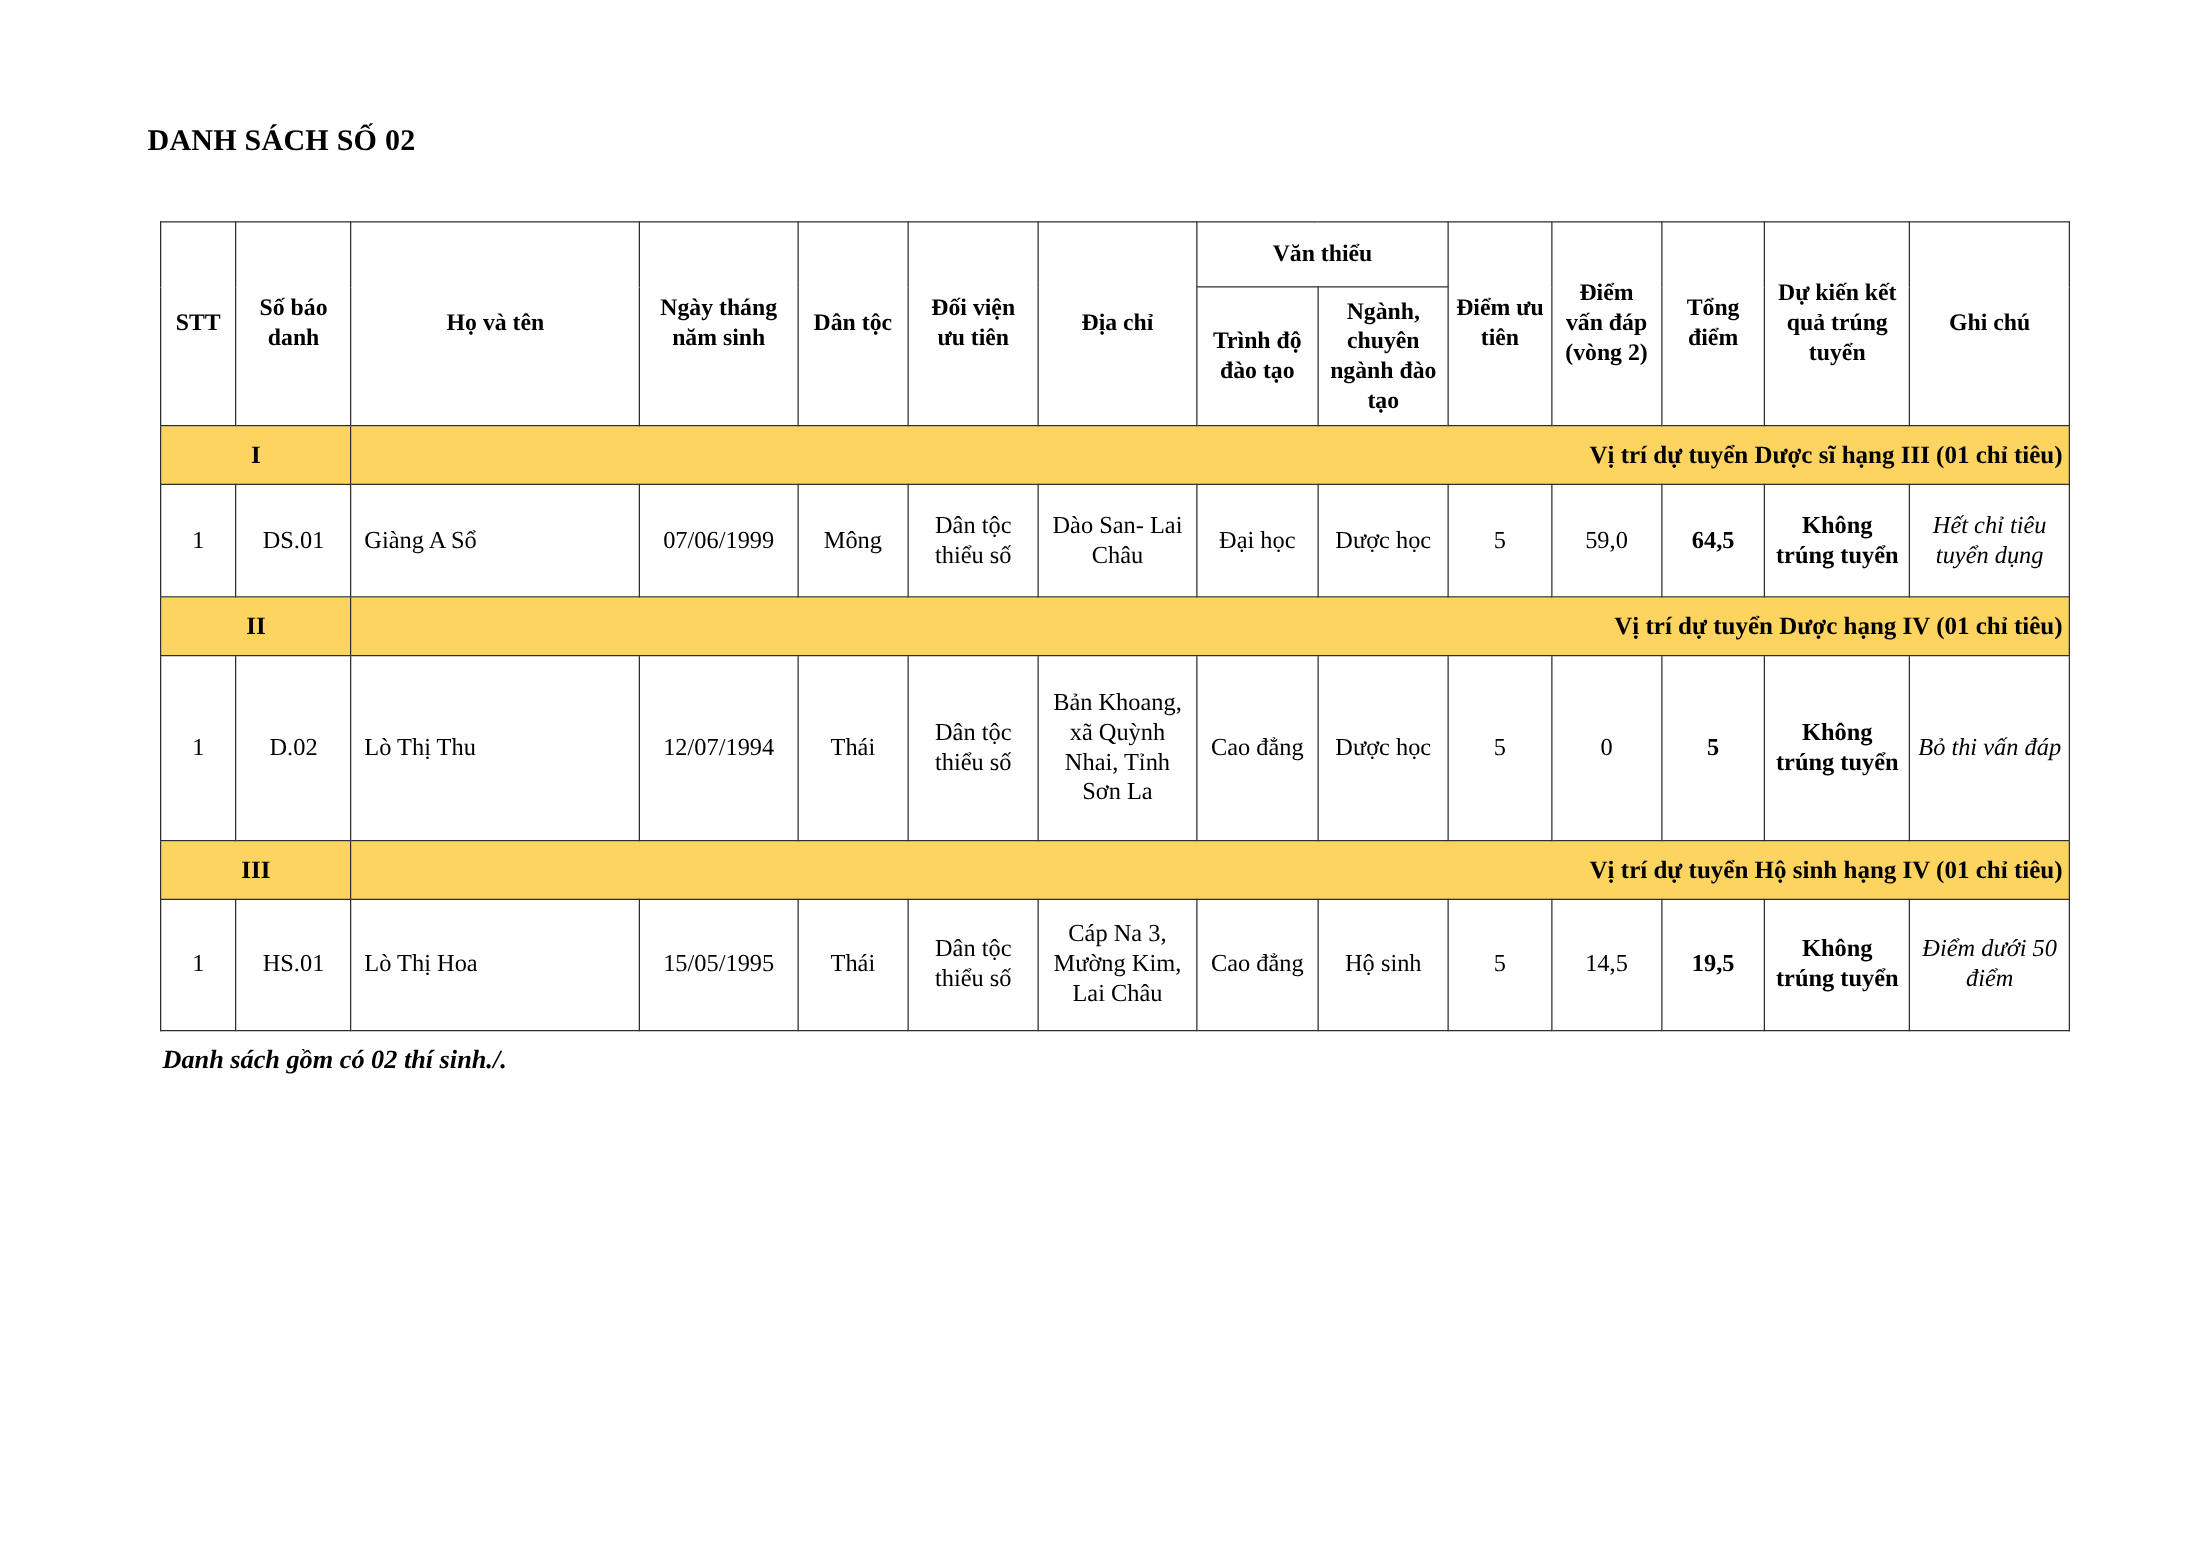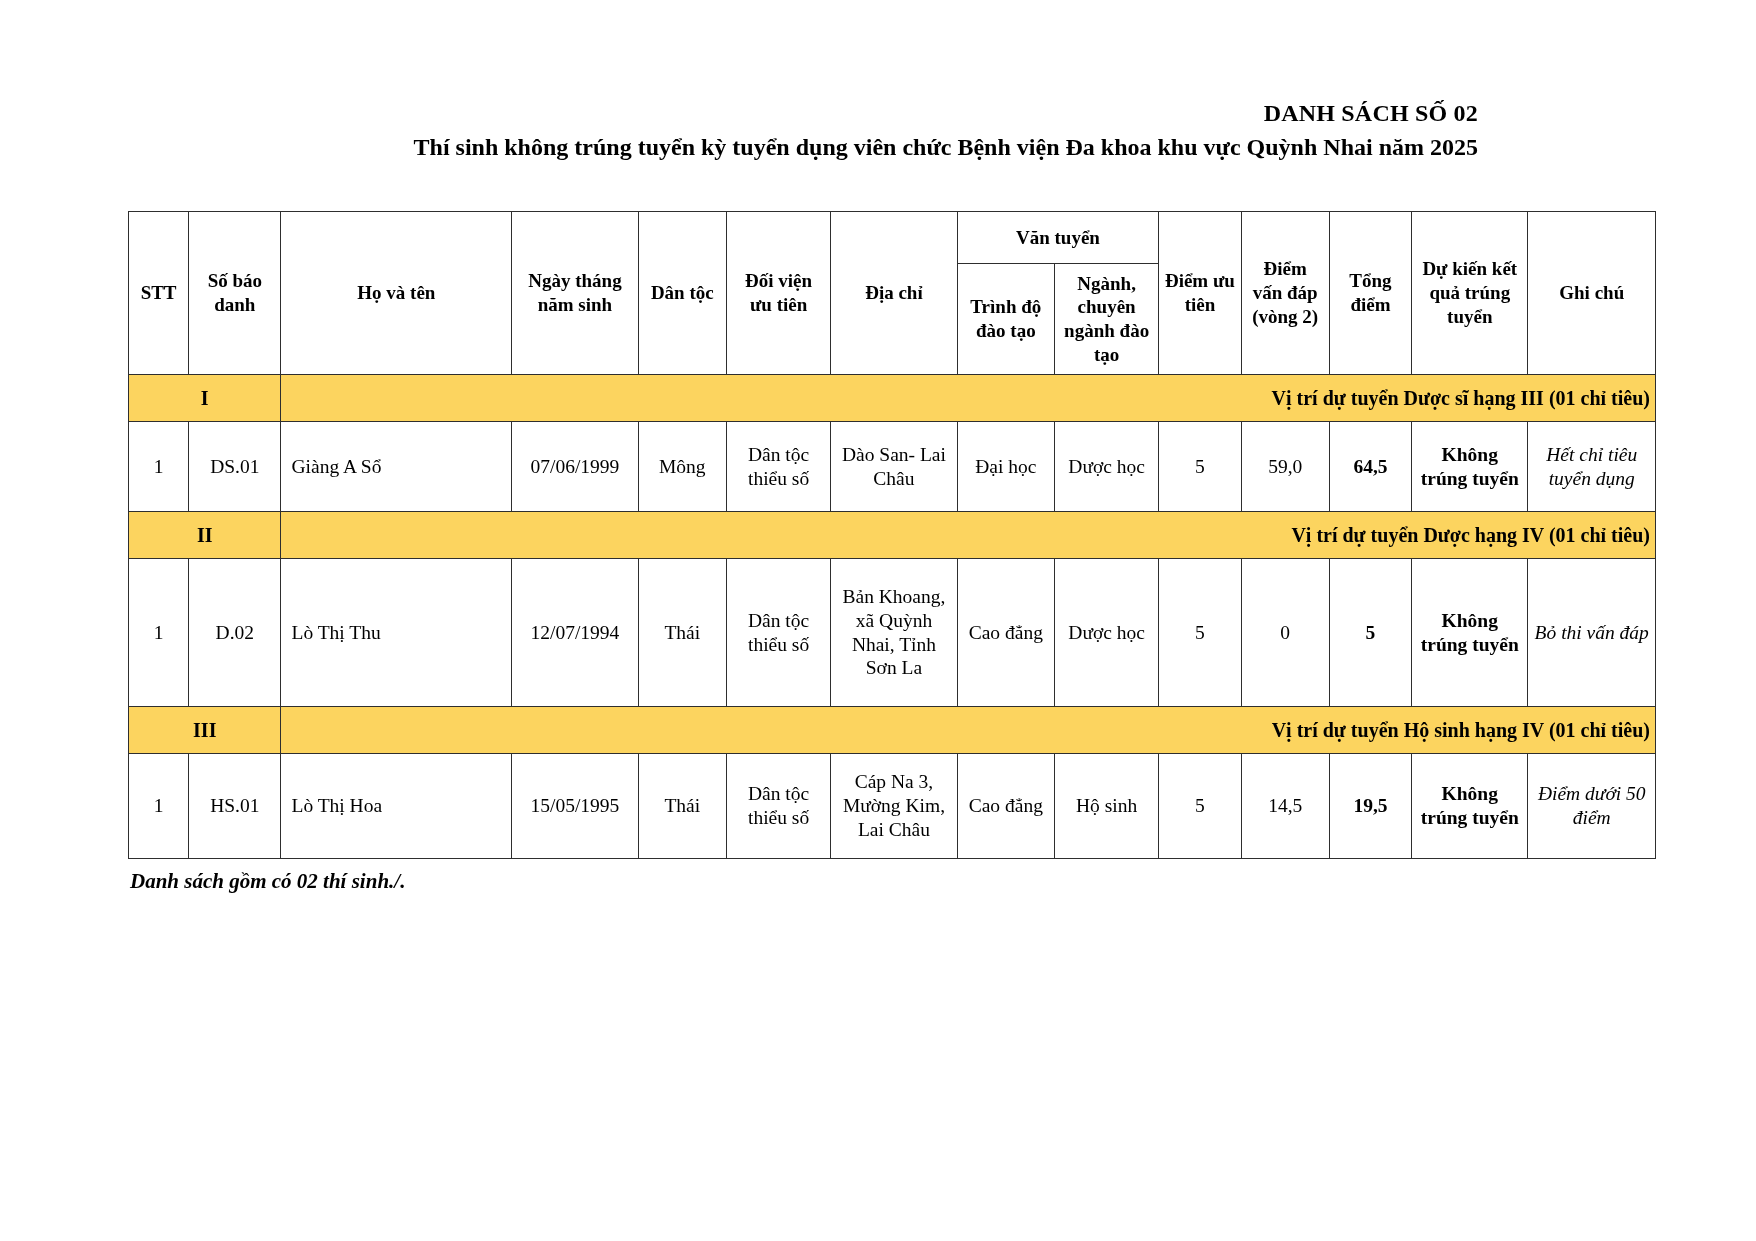--- a/index.html
+++ b/index.html
@@ -4,21 +4,21 @@
 <style>
   :root { --section-bg: #FCD45F; }
   * { box-sizing: border-box; }
   html,body { margin:0; padding:0; }
   body {
     width: 1756px; height: 1241px;
     background: #ffffff;
     color: #000;
     font-family: "Liberation Serif", "DejaVu Serif", serif;
   }
-  .titles { width: 1360px; margin: 100px 0 0 118px; text-align: right; }
+  .titles { width: 1360px; margin: 100px 0 0 118px; text-align: left; }
   .title-1 { font-size: 24px; font-weight: bold; letter-spacing: .2px; }
   .title-2 { font-size: 24px; font-weight: bold; margin-top: 7px; }
   .title-3 { font-size: 21px; font-style: italic; margin-top: 6px; }
 
   table.list {
     border-collapse: collapse;
     table-layout: fixed;
     width: 1528px;
     margin: 50px 0 0 128px;
   }
@@ -48,21 +48,20 @@
     font-size: 21px;
     font-weight: bold;
     font-style: italic;
   }
 </style>
 </head>
 <body>
 
 <div class="titles">
   <div class="title-1">DANH SÁCH SỐ 02</div>
-  <div class="title-2">Thí sinh không trúng tuyển kỳ tuyển dụng viên chức Bệnh viện Đa khoa khu vực Quỳnh Nhai năm 2025</div>
 </div>
 
 <table class="list">
   <colgroup>
     <col style="width:60px">
       <col style="width:92px">
       <col style="width:230px">
       <col style="width:126px">
     <col style="width:88px">
       <col style="width:104px">
@@ -77,21 +76,21 @@
   </colgroup>
   <thead>
     <tr class="header-1">
       <th rowspan="2">STT</th>
       <th rowspan="2">Số báo danh</th>
       <th rowspan="2">Họ và tên</th>
       <th rowspan="2">Ngày tháng năm sinh</th>
       <th rowspan="2">Dân tộc</th>
       <th rowspan="2">Đối viện ưu tiên</th>
       <th rowspan="2">Địa chỉ</th>
-      <th colspan="2">Văn tuyển</th>
+      <th colspan="2">Văn thiểu</th>
       <th rowspan="2">Điểm ưu tiên</th>
       <th rowspan="2">Điểm vấn đáp (vòng 2)</th>
       <th rowspan="2">Tổng điểm</th>
       <th rowspan="2">Dự kiến kết quả trúng tuyển</th>
       <th rowspan="2">Ghi chú</th>
     </tr>
     <tr class="header-2">
       <th>Trình độ đào tạo</th>
       <th>Ngành, chuyên ngành đào tạo</th>
     </tr>

